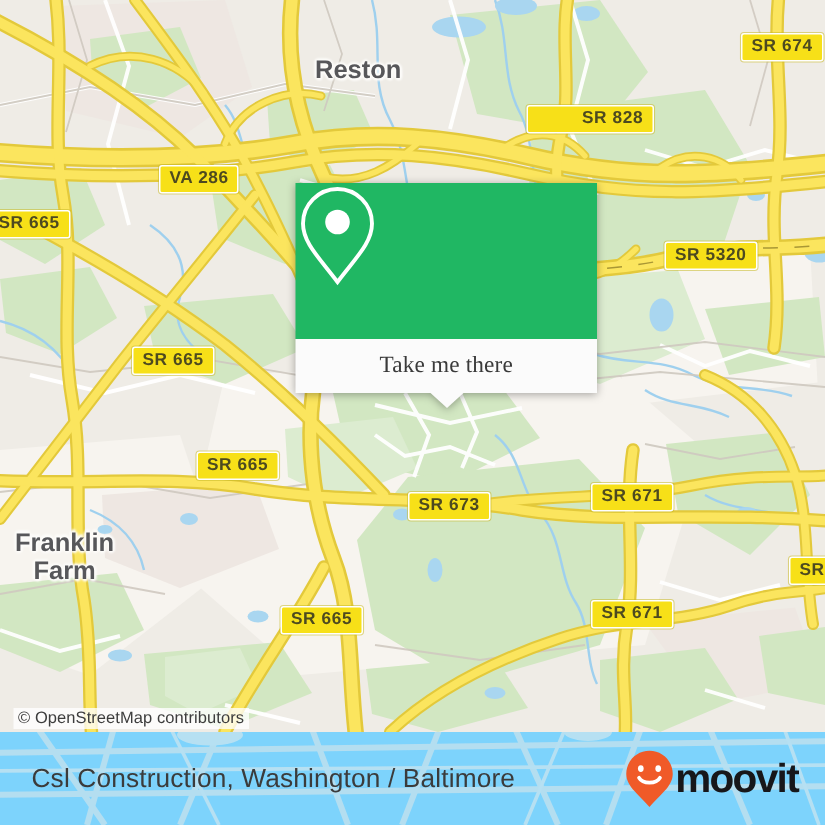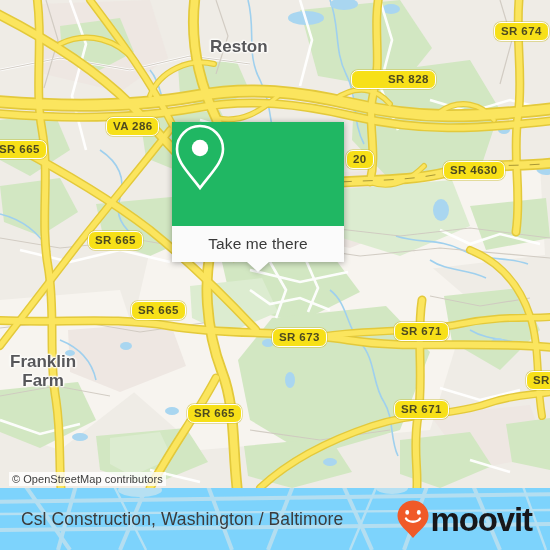--- a/index.html
+++ b/index.html
@@ -16,21 +16,21 @@
     background:#f4f1ec;
     overflow:hidden;
   }
   #map svg { position:absolute; left:0; top:0; }
 
   
   .shield {
     position:absolute;
     background:#f7e018;
     border:1.6px solid #ffffff;
-    border-radius:7px;
+    border-radius:2px;
     color:#4d4a20;
     font-size:11.5px;
     font-weight:bold;
     letter-spacing:0.4px;
     padding:2px 6px 3px 6px;
     white-space:nowrap;
     line-height:12px;
     box-shadow:0 0 0 0.7px rgba(200,185,40,.55);
   }
 
@@ -43,23 +43,24 @@
     text-shadow:
       1.4px 0 1.6px #fdfcfa, -1.4px 0 1.6px #fdfcfa,
       0 1.4px 1.6px #fdfcfa, 0 -1.4px 1.6px #fdfcfa,
       1px 1px 1.6px #fdfcfa, -1px -1px 1.6px #fdfcfa;
     font-weight: bold;
   }
   .place.two-line { text-align:center; line-height:19px; }
 
   
   #callout {
-    position:absolute; left:172px; top:122px;
-    width:172px;
+    position:absolute; left:197px; top:122px;
+    width:201px;
     filter:drop-shadow(0 1px 3px rgba(0,0,0,.33));
+    font-family:Liberation Serif, serif;
   }
   #callout-top {
     height:104px;
     background:#20b763;
     display:flex; align-items:center; justify-content:center;
   }
   #callout-bottom {
     height:36px;
     background:#fbfbfb;
     display:flex; align-items:center; justify-content:center;
@@ -106,21 +107,21 @@
     font-size:17.5px;
     color:#3b3b3b;
     white-space:nowrap;
     letter-spacing:.1px;
   }
   #brand {
     position:absolute; right:18px; top:50%; transform:translateY(-50%);
     display:flex; align-items:center; gap:0px;
   }
   #brand-text {
-    font-size:33px;
+    font-size:27px;
     font-weight:bold;
     color:#17171a;
     letter-spacing:-1.1px;
     line-height:33px;
     margin-left:-1px;
   }
 </style>
 </head>
 <body>
 
@@ -314,22 +315,22 @@
 
     <div class="place" style="left:210px; top:37px;">Reston</div>
 
     <div class="place two-line" style="left:10px; top:352px;">
       <span>Franklin</span><br>
       <span>Farm</span>
     </div>
 
     <div class="shield" style="left:494px; top:22px;">SR 674</div>
     <div class="shield" style="left:351px; top:70px;padding-left:36px;">SR 828</div>
-    <div class="shield" style="left:106px; top:110px;margin-top:7px;">VA 286</div>
-    <div class="shield" style="left:443px; top:161px;">SR 4630</div>
+    <div class="shield" style="left:106px; top:110px;">VA 286</div>
+    <div class="shield" style="left:443px; top:161px;">SR 5320</div>
     <div class="shield" style="left:346px; top:150px;">20</div>
     <div class="shield" style="left:-8px; top:140px;">SR 665</div>
     <div class="shield" style="left:88px; top:231px;">SR 665</div>
     <div class="shield" style="left:131px; top:301px;">SR 665</div>
     <div class="shield" style="left:272px; top:328px;">SR 673</div>
     <div class="shield" style="left:394px; top:322px;">SR 671</div>
     <div class="shield" style="left:394px; top:400px;">SR 671</div>
     <div class="shield" style="left:526px; top:371px;">SR</div>
     <div class="shield" style="left:187px; top:404px;">SR 665</div>
 

